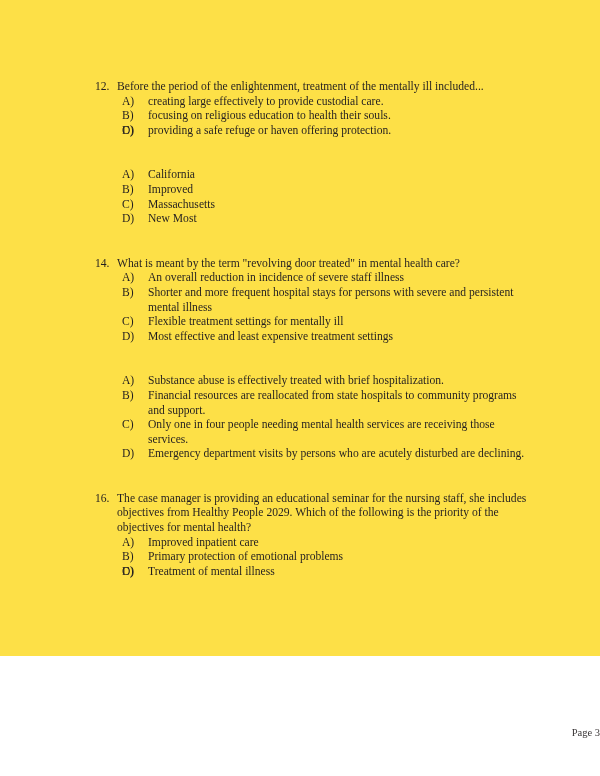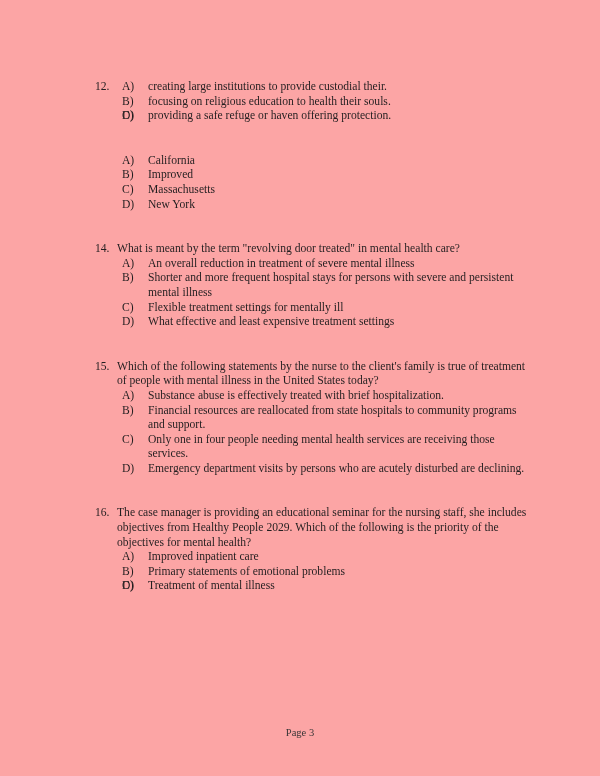--- a/index.html
+++ b/index.html
@@ -11,22 +11,22 @@
     width: 600px;
     height: 776px;
     font-family: "Liberation Serif", "DejaVu Serif", serif;
     color: #231f20;
     -webkit-font-smoothing: antialiased;
   }
 
   .page {
     position: relative;
     width: 600px;
-    height: 776px;
-    background: #fca5a5;
+    height: 656px;
+    background: #fde047;
     box-sizing: border-box;
   }
 
   .content {
     position: absolute;
     left: 95px;
     top: 80px;
     width: 432px;
   }
 
@@ -76,41 +76,42 @@
     font-size: 11.6px;
     line-height: 14.6px;
   }
 
   
   .footer {
     position: absolute;
     left: 0;
     right: 0;
     top: 726px;
-    text-align: center;
+    text-align: right;
     font-size: 10.5px;
     line-height: 13px;
     color: #3a3637;
   }
 </style>
 </head>
 <body>
 
 <div class="page">
 
   <div class="content">
 
     <div class="qblock">
       <div class="qstem">
         <span class="qnum">12.</span>
+        <span>Before the period of the enlightenment, treatment of the mentally ill included...</span>
       </div>
       <ul class="options">
         <li class="opt">
           <span class="optletter">A)</span>
-          <span>creating large institutions to provide custodial their.</span>
+          <span>creating large effectively to provide custodial care.</span>
         </li>
         <li class="opt">
           <span class="optletter">B)</span>
           <span>focusing on religious education to health their souls.</span>
         </li>
         <li class="opt">
           <span class="optletter">C)</span>
         </li>
         <li class="opt">
           <span class="optletter">D)</span>
@@ -128,55 +129,51 @@
         <li class="opt">
           <span class="optletter">B)</span>
           <span>Improved</span>
         </li>
         <li class="opt">
           <span class="optletter">C)</span>
           <span>Massachusetts</span>
         </li>
         <li class="opt">
           <span class="optletter">D)</span>
-          <span>New York</span>
+          <span>New Most</span>
         </li>
       </ul>
     </div>
 
     <div class="qblock">
       <div class="qstem">
         <span class="qnum">14.</span>
         <span>What is meant by the term "revolving door treated" in mental health care?</span>
       </div>
       <ul class="options">
         <li class="opt">
           <span class="optletter">A)</span>
-          <span>An overall reduction in treatment of severe mental illness</span>
+          <span>An overall reduction in incidence of severe staff illness</span>
         </li>
         <li class="opt">
           <span class="optletter">B)</span>
           <span>Shorter and more frequent hospital stays for persons with severe and persistent mental illness</span>
         </li>
         <li class="opt">
           <span class="optletter">C)</span>
           <span>Flexible treatment settings for mentally ill</span>
         </li>
         <li class="opt">
           <span class="optletter">D)</span>
-          <span>What effective and least expensive treatment settings</span>
-        </li>
-      </ul>
-    </div>
-
-    <div class="qblock">
-      <div class="qstem">
-        <span class="qnum">15.</span>
-        <span>Which of the following statements by the nurse to the client's family is true of treatment of people with mental illness in the United States today?</span>
-      </div>
+          <span>Most effective and least expensive treatment settings</span>
+        </li>
+      </ul>
+    </div>
+
+    <div class="qblock">
       <ul class="options">
         <li class="opt">
           <span class="optletter">A)</span>
           <span>Substance abuse is effectively treated with brief hospitalization.</span>
         </li>
         <li class="opt">
           <span class="optletter">B)</span>
           <span>Financial resources are reallocated from state hospitals to community programs and support.</span>
         </li>
         <li class="opt">
@@ -195,21 +192,21 @@
         <span class="qnum">16.</span>
         <span>The case manager is providing an educational seminar for the nursing staff, she includes objectives from Healthy People 2029. Which of the following is the priority of the objectives for mental health?</span>
       </div>
       <ul class="options">
         <li class="opt">
           <span class="optletter">A)</span>
           <span>Improved inpatient care</span>
         </li>
         <li class="opt">
           <span class="optletter">B)</span>
-          <span>Primary statements of emotional problems</span>
+          <span>Primary protection of emotional problems</span>
         </li>
         <li class="opt">
           <span class="optletter">C)</span>
         </li>
         <li class="opt">
           <span class="optletter">D)</span>
           <span>Treatment of mental illness</span>
         </li>
       </ul>
     </div>

